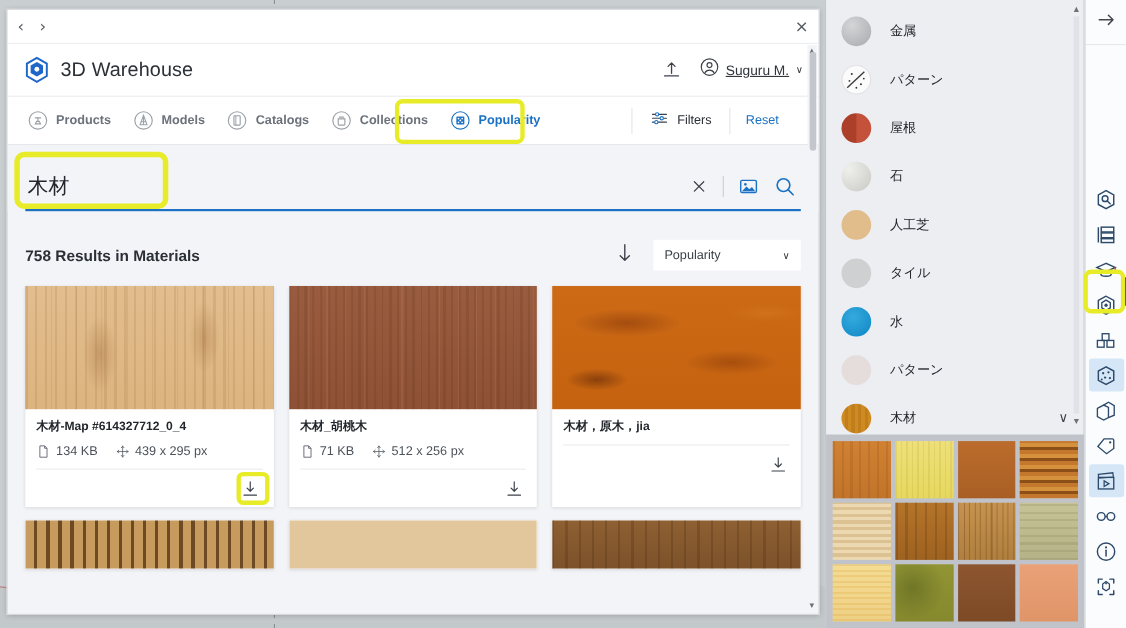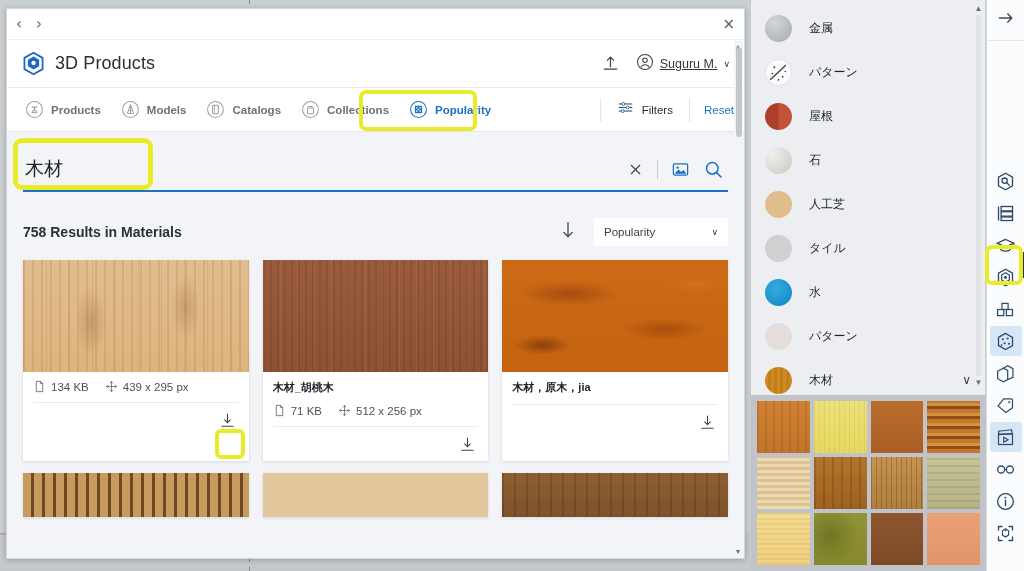--- a/index.html
+++ b/index.html
@@ -47,21 +47,21 @@
   .tab{display:flex;align-items:center;gap:7px;padding:6px 10px;cursor:pointer;border-radius:3px;}
   .tab-label{font-size:11.5px;font-weight:bold;color:#6c727b;white-space:nowrap;}
   .tab.active .tab-label{color:#1b72c4;}
   .tab-ico{width:19px;height:19px;flex:none;}
   .hl-tab{position:absolute;left:352px;top:2px;width:118px;height:41px;
     border:4px solid #e8ec28;border-radius:7px;box-sizing:border-box;pointer-events:none;}
   .tabbar-right{margin-left:auto;display:flex;align-items:center;height:100%;}
   .filters-btn{display:flex;align-items:center;gap:8px;padding:0 16px;cursor:pointer;
     border-left:1px solid #e3e5ea;height:24px;}
   .filters-label{font-size:11.5px;font-weight:normal;color:#2b2f36;}
-  .reset-btn{font-size:11.5px;color:#1b72c4;padding:0 2px 0 14px;cursor:pointer;
+  .reset-btn{font-size:11.5px;color:#1b72c4;padding:0 28px 0 14px;cursor:pointer;
     border-left:1px solid #e3e5ea;height:24px;display:flex;align-items:center;}
 
   
   .searchzone{background:#f3f4f7;padding:22px 16px 0 16px;position:relative;}
   .searchrow{display:flex;align-items:center;border-bottom:2px solid #1b72c4;padding-bottom:6px;}
   .search-input{flex:1;border:none;outline:none;background:transparent;font-size:19px;
     color:#23272d;font-family:"DejaVu Sans","Liberation Sans",sans-serif;padding:4px 2px;}
   .search-actions{display:flex;align-items:center;gap:13px;padding-right:4px;}
   .sep-v{width:1px;height:19px;background:#c9ccd2;}
   .hl-search{position:absolute;left:6px;top:6px;width:140px;height:52px;border:5px solid #e8ec28;
@@ -151,21 +151,21 @@
     </div>
 
     <div class="wh-header">
       <span class="wh-logo">
         <svg viewBox="0 0 24 24" width="25" height="25">
           <path d="M12 1.6 3.3 6.6v10.8L12 22.4l8.7-5V6.6Z" fill="none" stroke="#1e66c8" stroke-width="1.7"></path>
           <path d="M12 5.2 6.6 8.3v6.4L12 17.8l5.4-3.1V8.3Z" fill="#1e66c8"></path>
           <circle cx="12" cy="11.5" r="2.1" fill="#ffffff"></circle>
         </svg>
       </span>
-      <span class="wh-title">3D Products</span>
+      <span class="wh-title">3D Warehouse</span>
       <div class="wh-header-right">
         <span class="icon-btn">
           <svg viewBox="0 0 24 24" width="19" height="19">
             <path d="M12 16V4M12 4 8 8M12 4l4 4M4 19h16" fill="none" stroke="#3b4049" stroke-width="1.5" stroke-linecap="round" stroke-linejoin="round"></path>
           </svg>
         </span>
         <div class="account">
           <span>
             <svg viewBox="0 0 24 24" width="18" height="18">
               <circle cx="12" cy="12" r="10" fill="none" stroke="#3b4049" stroke-width="1.4"></circle>
@@ -302,20 +302,21 @@
     <div class="grid">
 
       <div class="card">
         <div class="card-thumb" style="background:
                repeating-linear-gradient(90deg,rgba(150,95,40,.16) 0 2px,rgba(255,255,255,0) 2px 9px),
                repeating-linear-gradient(90deg,rgba(120,72,28,.10) 0 1px,rgba(255,255,255,0) 1px 23px),
                radial-gradient(ellipse 22px 50px at 30% 55%,rgba(140,88,38,.30),transparent 70%),
                radial-gradient(ellipse 20px 46px at 72% 42%,rgba(140,88,38,.28),transparent 70%),
                linear-gradient(#e2bd8e,#dcb47f);"></div>
         <div class="card-body">
+          <div class="card-title">木材-Map #614327712_0_4</div>
           <div class="card-meta">
             <span class="meta-item">
               <svg viewBox="0 0 24 24" width="13" height="13">
                 <path d="M6 2.5h8l4 4v15H6Z" fill="none" stroke="#5b616a" stroke-width="1.5"></path>
                 <path d="M14 2.5v4h4" fill="none" stroke="#5b616a" stroke-width="1.5"></path>
               </svg>
               <span>134 KB</span>
             </span>
             <span class="meta-item">
               <svg viewBox="0 0 24 24" width="13" height="13">

